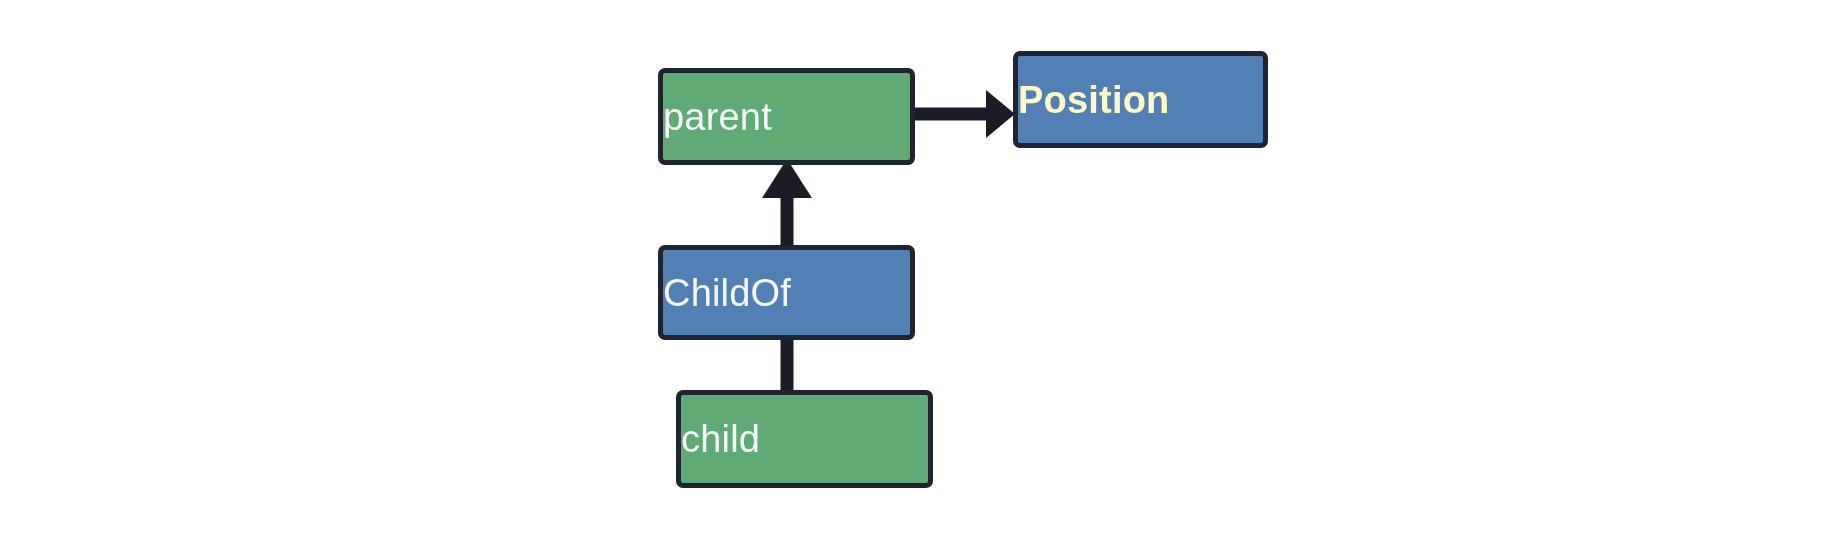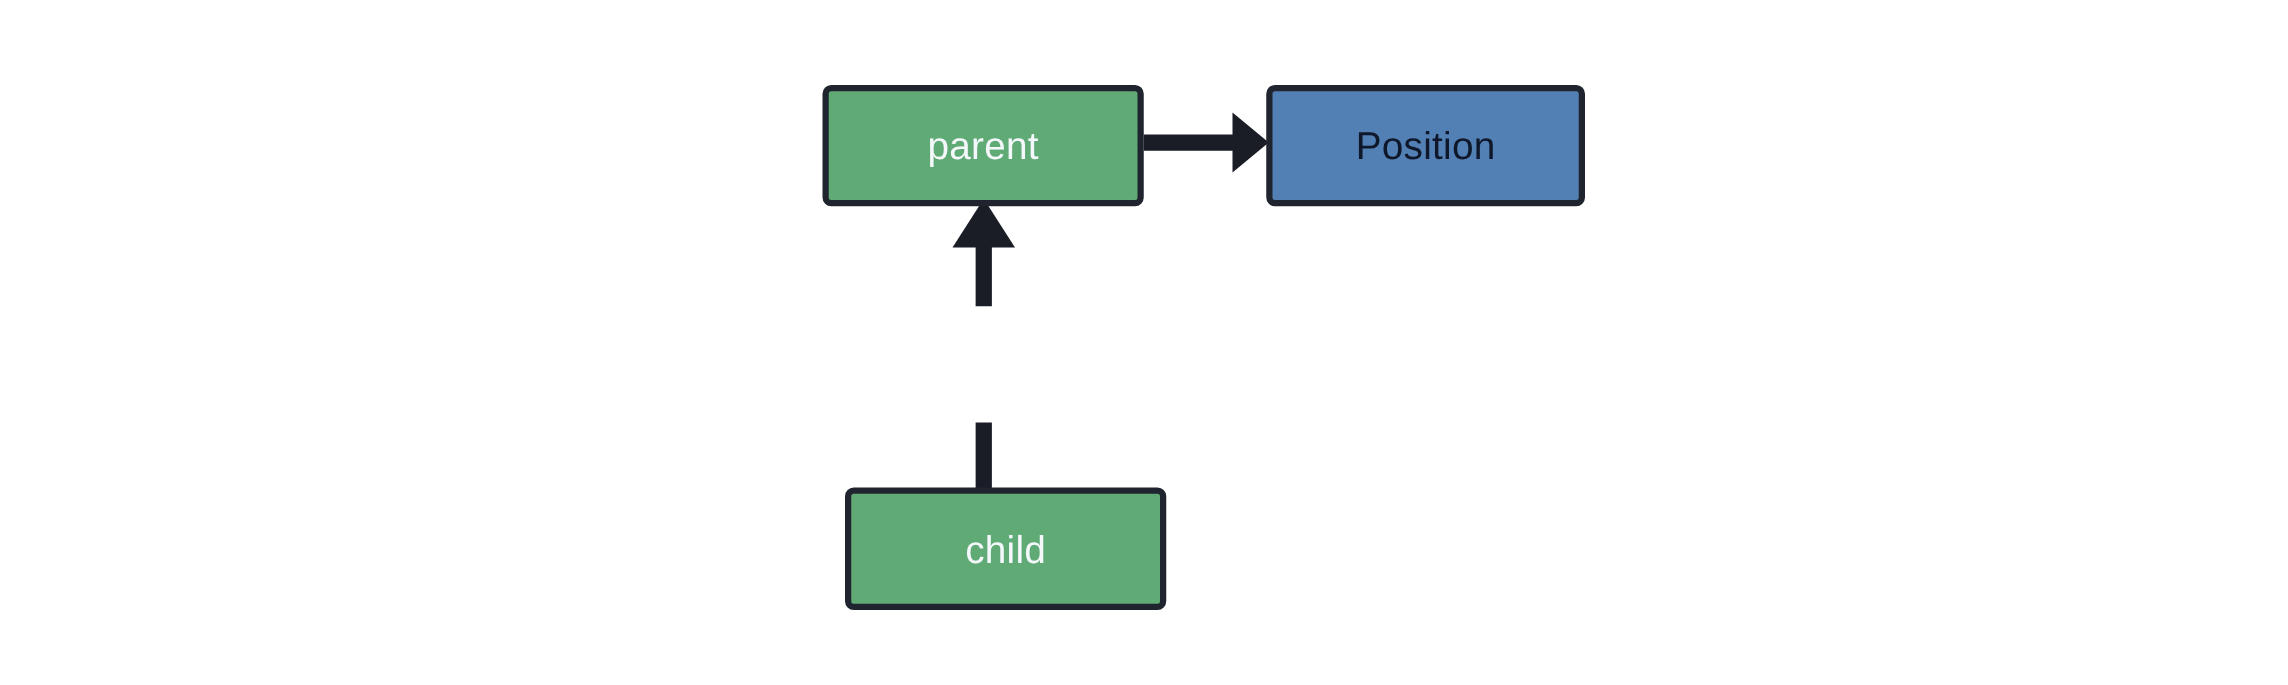--- a/index.html
+++ b/index.html
@@ -28,23 +28,23 @@
     height: 548px;
     pointer-events: none;
   }
   .node {
     position: absolute;
     box-sizing: border-box;
     border: 5px solid #20242e;
     border-radius: 7px;
     display: flex;
     align-items: center;
-    justify-content: center;
+    justify-content: flex-start;
     color: #f4f8fb;
-    font-size: 31px;
+    font-size: 38px;
     font-weight: 400;
     letter-spacing: 0.2px;
     line-height: 1;
     user-select: none;
   }
   .node.green { background: #5faa75; }
   .node.blue  { background: #5380b4; }
 
   .node-label {
     pointer-events: none;
@@ -76,22 +76,25 @@
 
     <g>
       <line x1="787" y1="392" x2="787" y2="338" stroke="#1a1d26" stroke-width="13" stroke-linecap="butt"></line>
     </g>
   </svg>
 
   <div class="node green" id="node-parent" style="left: 658px; top: 68px; width: 257px; height: 97px; background: rgb(95, 170, 117); border-color: rgb(32, 36, 46); color: rgb(244, 248, 251);">
     <span class="node-label">parent</span>
   </div>
 
-  <div class="node blue" id="node-position" style="left: 1013px; top: 68px; width: 255px; height: 97px; background: rgb(83, 128, 180); border-color: rgb(32, 36, 46); color: #0f172a;">
+  <div class="node blue" id="node-position" style="left: 1013px; top: 51px; width: 255px; height: 97px; background: rgb(83, 128, 180); border-color: rgb(32, 36, 46); color: #fef9c3; font-weight: bold;">
     <span class="node-label">Position</span>
   </div>
 
+  <div class="node blue" id="node-childof" style="left: 658px; top: 245px; width: 257px; height: 95px; background: rgb(83, 128, 180); border-color: rgb(32, 36, 46); color: rgb(244, 248, 251);">
+    <span class="node-label">ChildOf</span>
+  </div>
 
   <div class="node green" id="node-child" style="left: 658px; top: 390px; width: 257px; height: 98px; background: rgb(95, 170, 117); border-color: rgb(32, 36, 46); color: rgb(244, 248, 251); margin-left: 18px;">
     <span class="node-label">child</span>
   </div>
 
 </div>
 
 </body></html>

